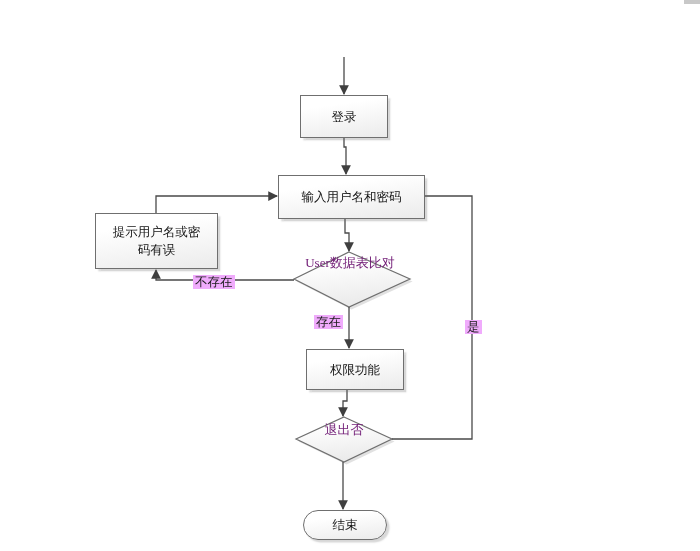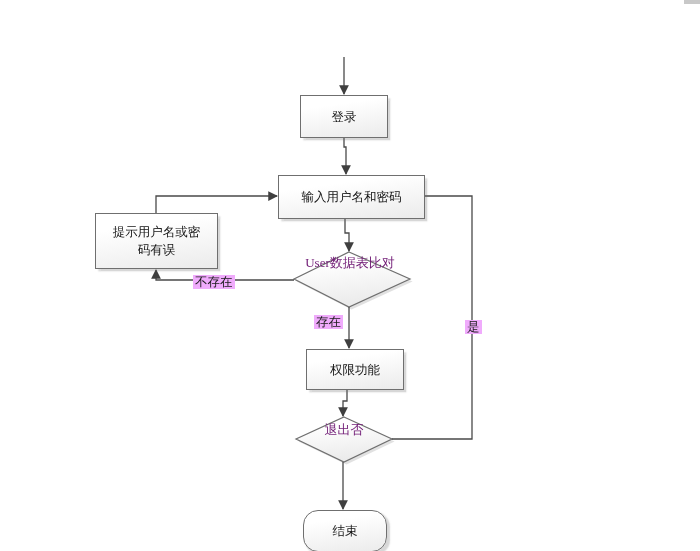--- a/index.html
+++ b/index.html
@@ -16,21 +16,21 @@
     background:linear-gradient(172deg,#ffffff 25%,#ebebeb 100%);
     box-shadow:2.5px 2.5px 1.5px rgba(110,110,110,0.28);
     z-index:3;
   }
   .terminator { border-radius:15px; }
   .node-start { left:300px; top:28px;  width:88px;  height:29px; }
   .node-login { left:300px; top:95px;  width:88px;  height:43px; }
   .node-input { left:278px; top:175px; width:147px; height:44px; }
   .node-error { left:95px;  top:213px; width:123px; height:56px; padding:2px 12px; }
   .node-perm  { left:306px; top:349px; width:98px;  height:41px; }
-  .node-end   { left:303px; top:510px; width:84px;  height:42px; }
+  .node-end   { left:303px; top:510px; width:84px;  height:30px; }
   .diamond-label {
     position:absolute; display:flex; align-items:flex-start; justify-content:center;
     text-align:center; font-size:13px; color:#701a75; line-height:18px; z-index:4;
   }
   .dlabel-compare { left:298px; top:254px; width:104px; height:50px; }
   .dlabel-exit    { left:304px; top:421px; width:80px;  height:36px; }
   .edge-label {
     position:absolute; background:#f0abfc; color:#1a1a1a;
     font-size:12.5px; line-height:14px; padding:0 2px; z-index:5;
   }

